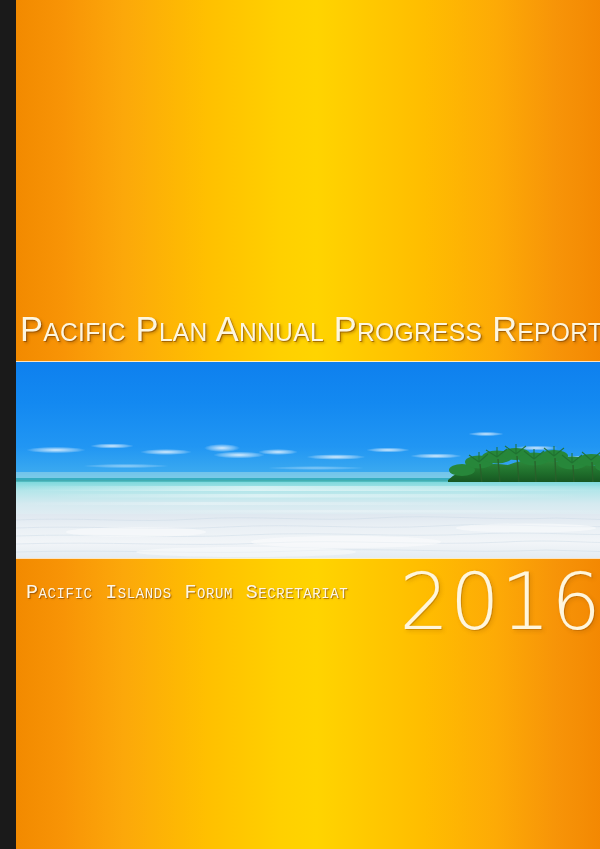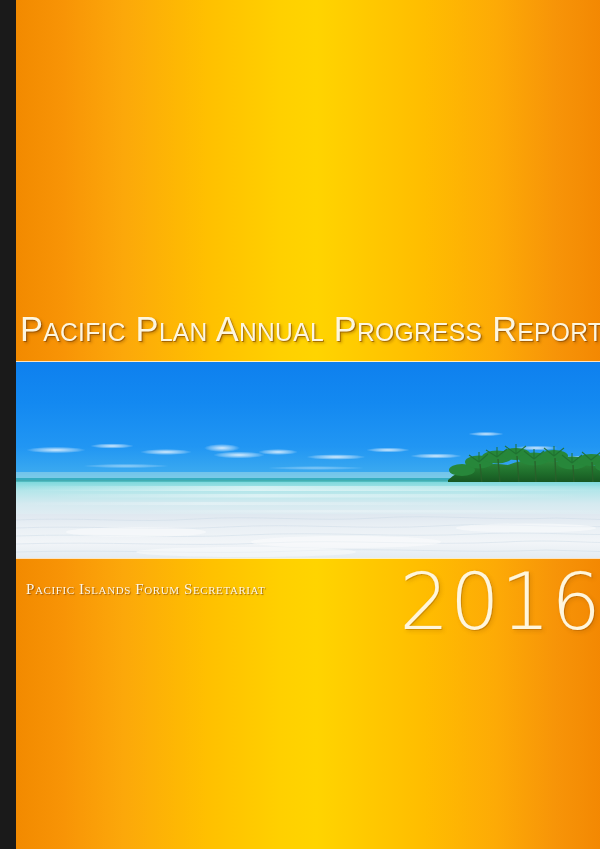--- a/index.html
+++ b/index.html
@@ -77,24 +77,24 @@
     display: block;
     width: 600px;
     height: 196px;
   }
 
   
   .org-line {
     position: absolute;
     left: 10px;
     top: 581px;
-    font-family: Liberation Serif, serif;
+    font-family: Liberation Mono, monospace;
     font-variant: small-caps;
     font-weight: 400;
-    font-size: 15px;
+    font-size: 20px;
     letter-spacing: 0.6px;
     white-space: nowrap;
     color: #fdf6e6;
     text-shadow:
         1px 1px 0 rgba(125, 65, 0, 0.45),
         1px 1px 2px rgba(115, 58, 0, 0.35);
   }
 
   .year {
     position: absolute;

